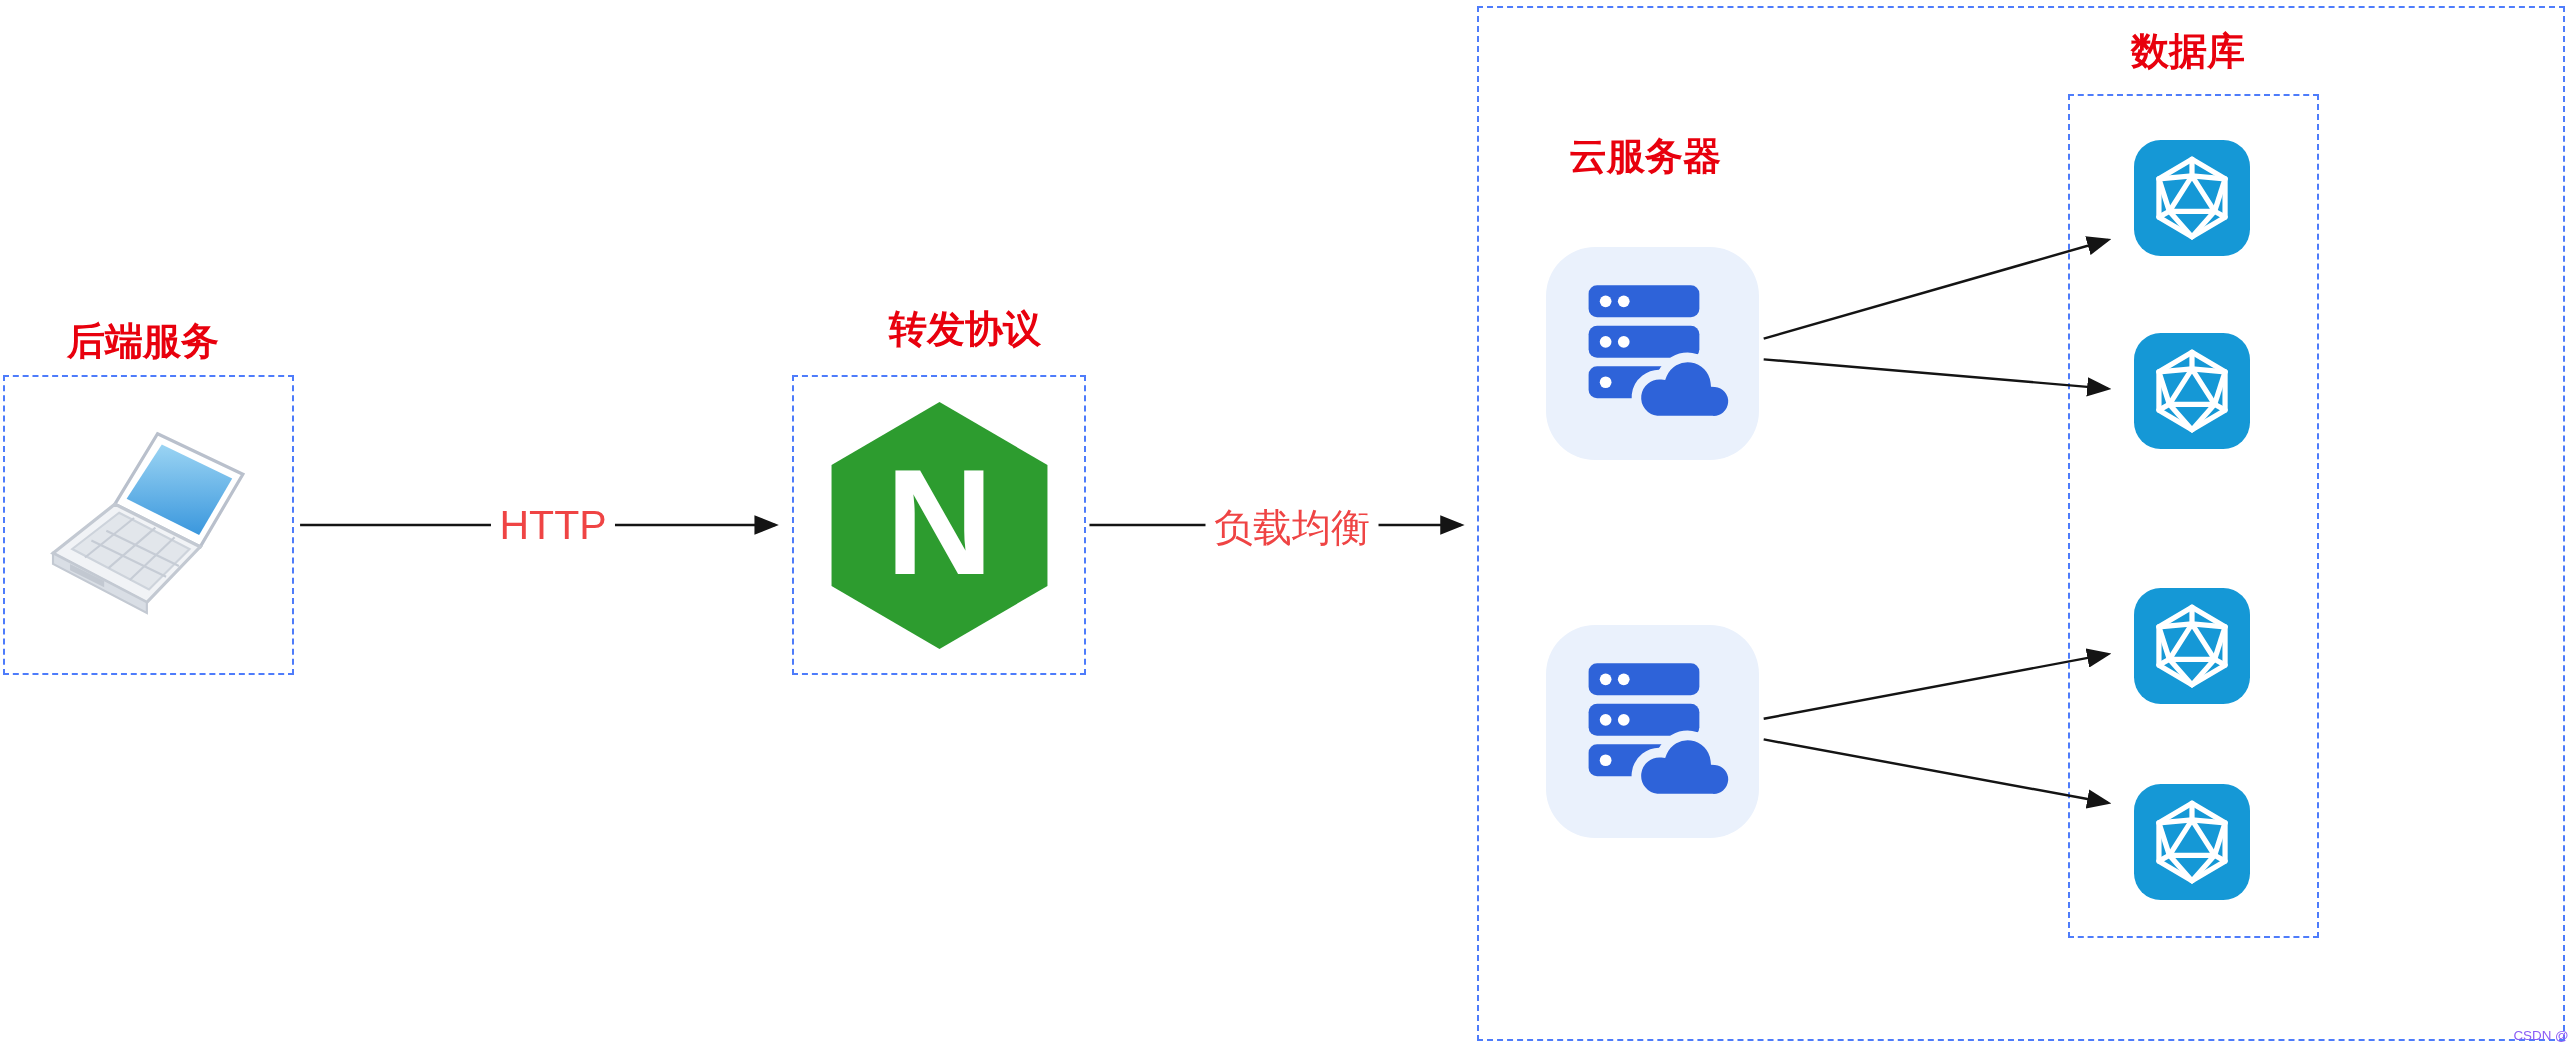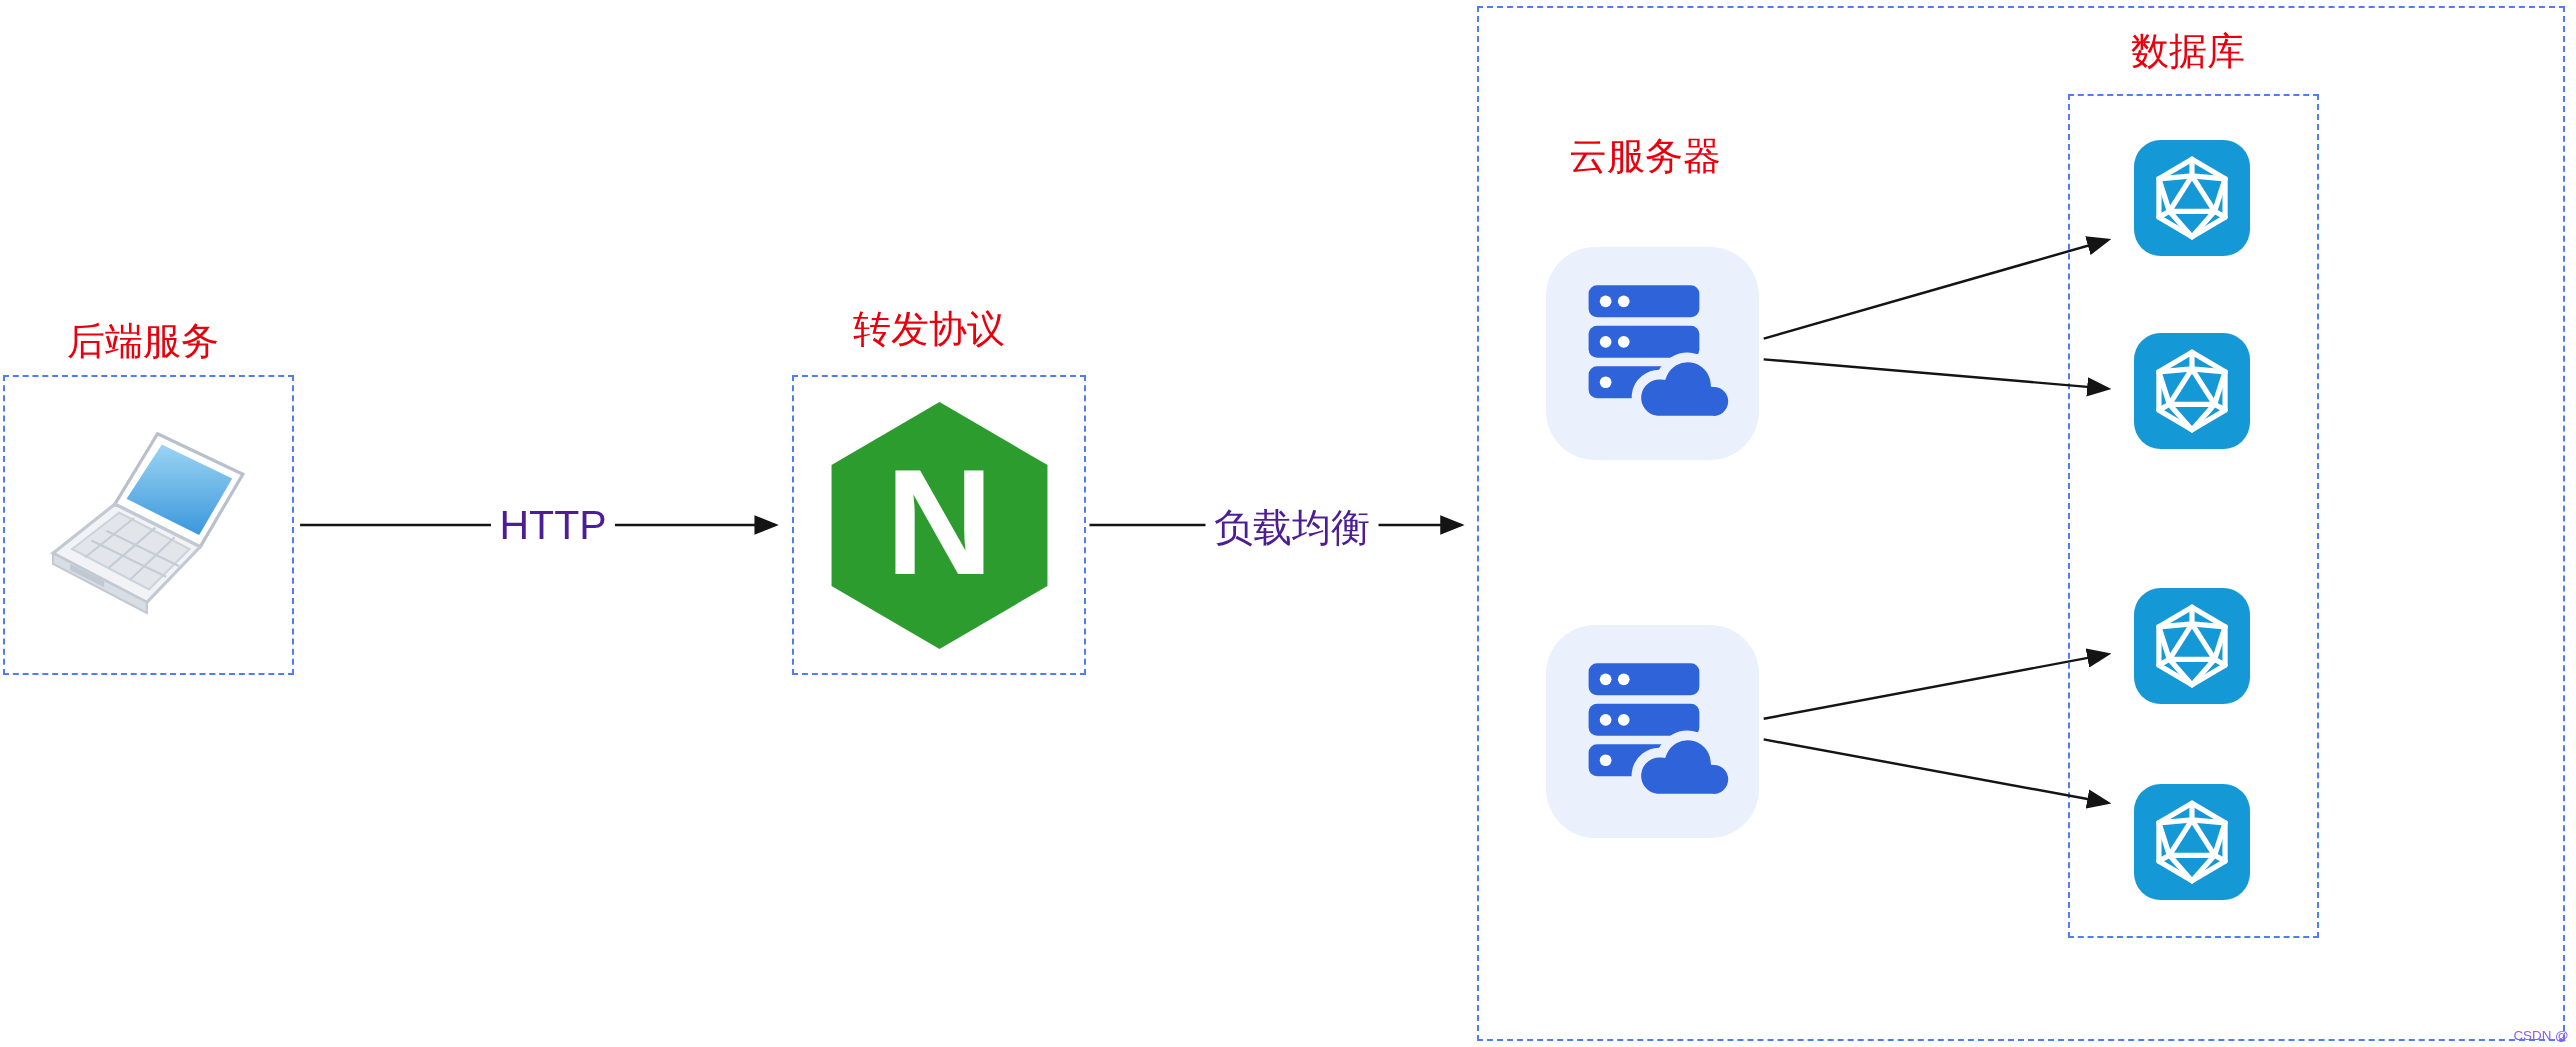--- a/index.html
+++ b/index.html
@@ -24,47 +24,47 @@
   }
   .backend-box { left: 3px;    top: 375px; width: 291px;  height: 300px; }
   .nginx-box   { left: 792px; top: 375px; width: 294px;  height: 300px; }
   .cloud-box   { left: 1477px; top: 6.1px;  width: 1088px; height: 1035px; background: transparent; }
   .db-box      { left: 2068px; top: 94px; width: 251px;  height: 844px; background: transparent; }
 
   
   .node-title {
     position: absolute;
     color: #e8000d;
-    font-weight: normal;
+    font-weight: bold;
     font-size: 38px;
     line-height: 1;
     white-space: nowrap;
     z-index: 3;
   }
   .backend-title { left: 67px;  top: 322px; }
-  .forward-title { left: 853px; top: 310px; }
+  .forward-title { left: 889px; top: 310px; }
   .cloud-title   { left: 1569px; top: 125px; margin-top: 12px; }
   .db-title      { left: 2131px; top: 32px;  }
 
   
   .arrows {
     position: absolute;
     left: 0; top: 0;
     width: 2576px;
     height: 1047px;
     z-index: 1;
     pointer-events: none;
   }
 
   
   .edge-label {
     position: absolute;
     transform: translate(-50%, -50%);
     background: #ffffff;
-    color: #4c1d95;
+    color: #ef4444;
     padding: 0 8.5px;
     line-height: 1.15;
     white-space: nowrap;
     z-index: 2;
   }
   .http-label { left: 553px;  top: 526px; font-size: 41px; }
   .lb-label   { left: 1292px; top: 528px; font-size: 39px; }
 
   
   .icon-abs { position: absolute; z-index: 2; }

